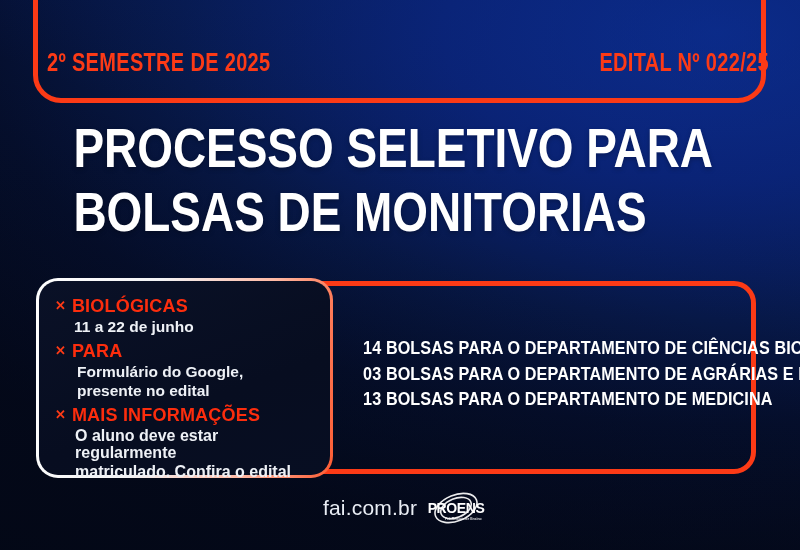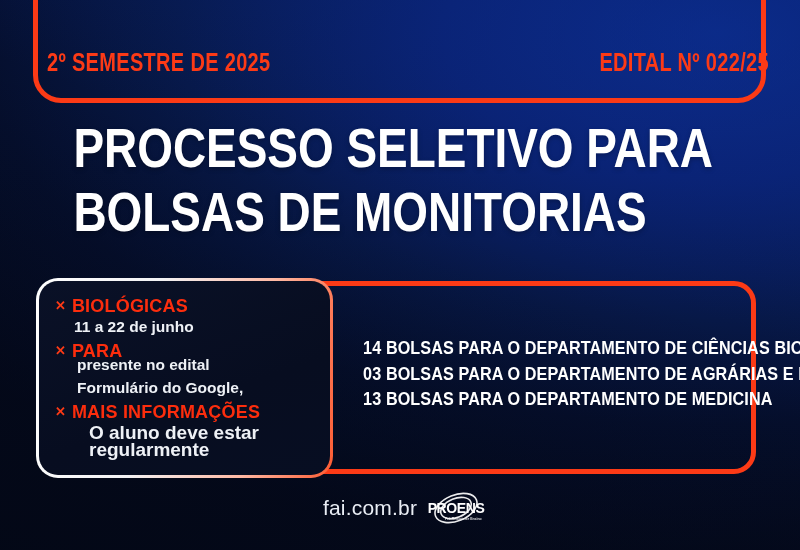--- a/index.html
+++ b/index.html
@@ -84,21 +84,21 @@
     margin-right:6px;flex:0 0 auto;
   }
   .b-head{
     color:#fc2d0d;font-weight:700;font-size:18px;line-height:18px;
     letter-spacing:.2px;
   }
   .b-body{
     color:#eef1f6;font-weight:700;font-size:15.5px;line-height:18.5px;
     margin:3px 0 5px 19px;
   }
-  .b-body.wide{margin-left:34px;font-size:19px;line-height:17.5px;}
+  .b-body.wide{margin-left:20px;font-size:16px;line-height:17.5px;}
   .b-body.ind{margin-left:22px;}
 
   
   .right-list{
     position:absolute;left:330px;top:336px;width:414px;z-index:5;text-align:right;
   }
   .right-line{
     color:#ffffff;
     font-family:"Liberation Sans Narrow","Liberation Sans",sans-serif;
     font-weight:700;font-size:17.6px;line-height:25.5px;letter-spacing:.1px;
@@ -140,28 +140,29 @@
       <div class="bullet-row">
         <span class="xmark">✕</span>
         <span class="b-head">BIOLÓGICAS</span>
       </div>
       <div class="b-body">11 a 22 de junho</div>
 
       <div class="bullet-row">
         <span class="xmark">✕</span>
         <span class="b-head">PARA</span>
       </div>
+      <div class="b-body ind">Formulário do Google,</div>
       <div class="b-body ind" style="margin-top:-4px;">presente no edital</div>
-      <div class="b-body ind">Formulário do Google,</div>
 
       <div class="bullet-row">
         <span class="xmark">✕</span>
         <span class="b-head">MAIS INFORMAÇÕES</span>
       </div>
       <div class="b-body wide">O aluno deve estar regularmente</div>
+      <div class="b-body wide" style="margin-top:-4px;">matriculado. Confira o edital</div>
 
     </div>
   </div>
 
   <div class="right-list">
     <div class="right-line">14 BOLSAS PARA O DEPARTAMENTO DE CIÊNCIAS BIOLÓGICAS</div>
     <div class="right-line">03 BOLSAS PARA O DEPARTAMENTO DE AGRÁRIAS E EXATAS</div>
     <div class="right-line">13 BOLSAS PARA O DEPARTAMENTO DE MEDICINA</div>
   </div>
 

